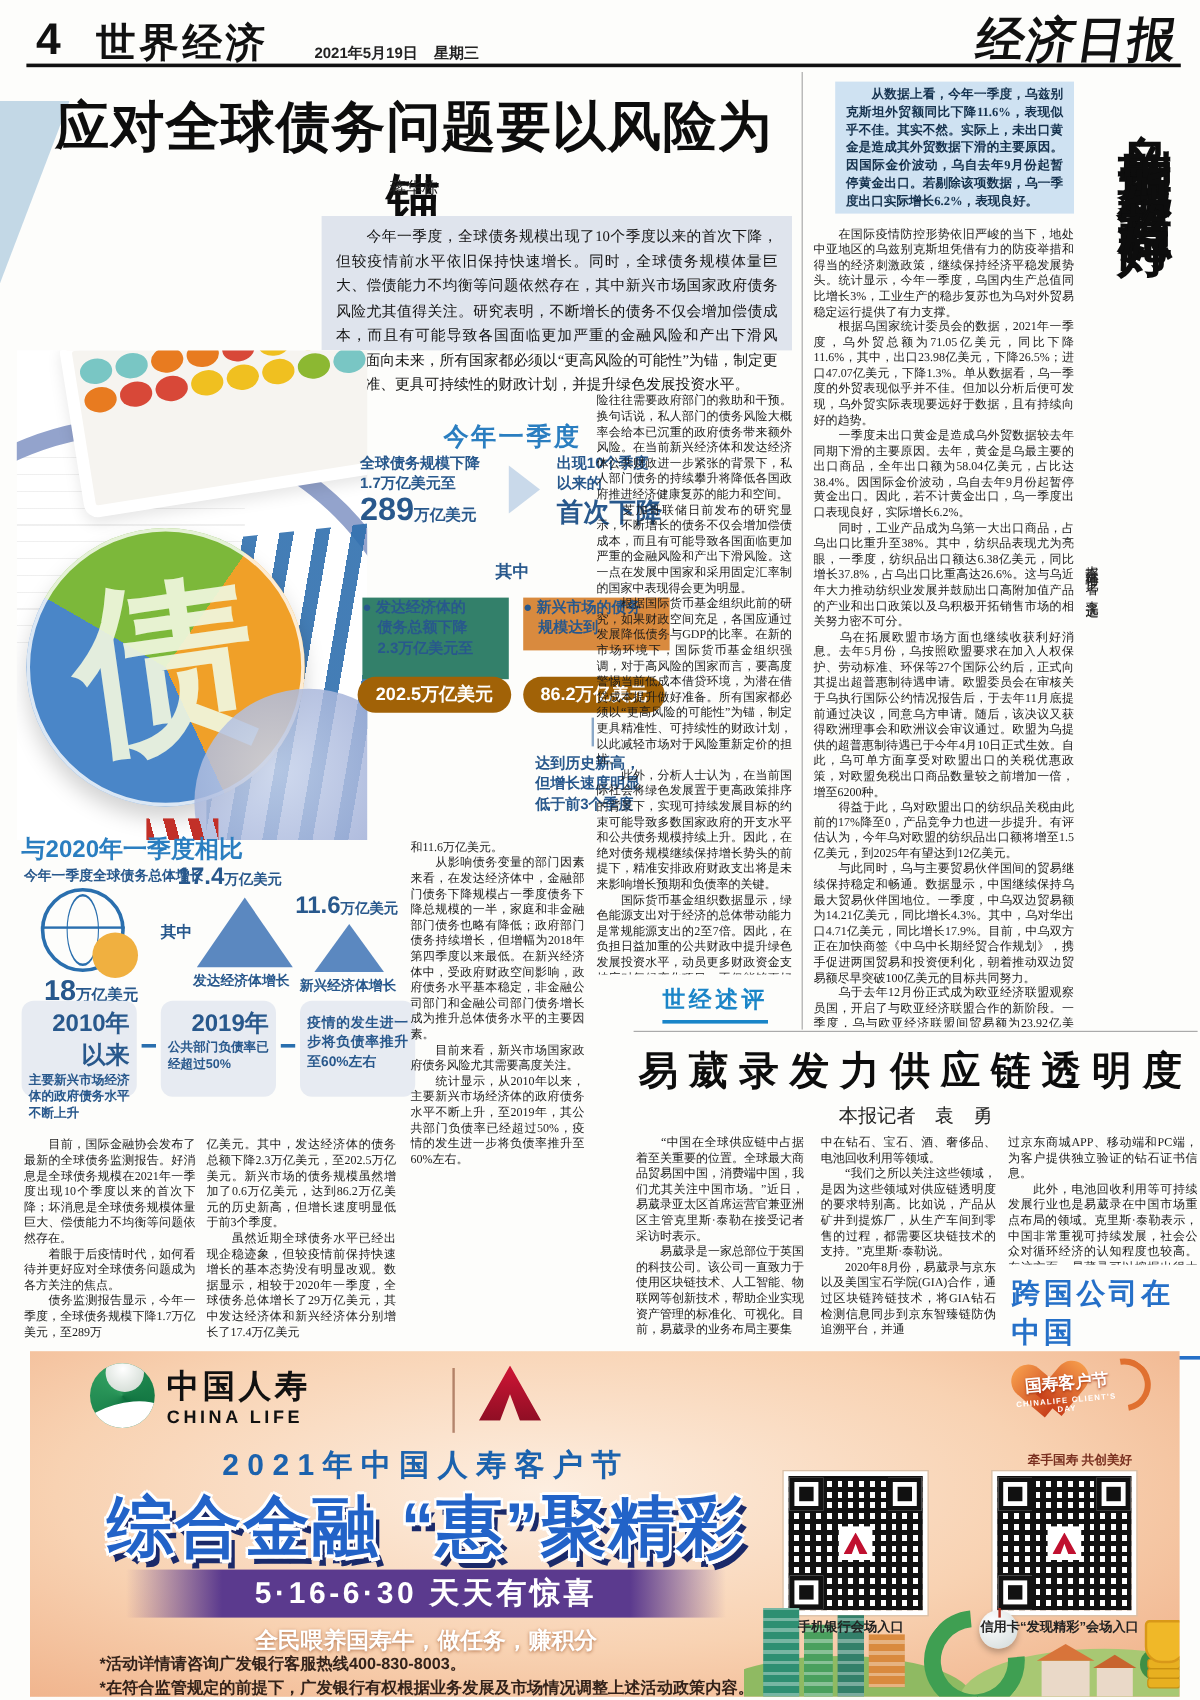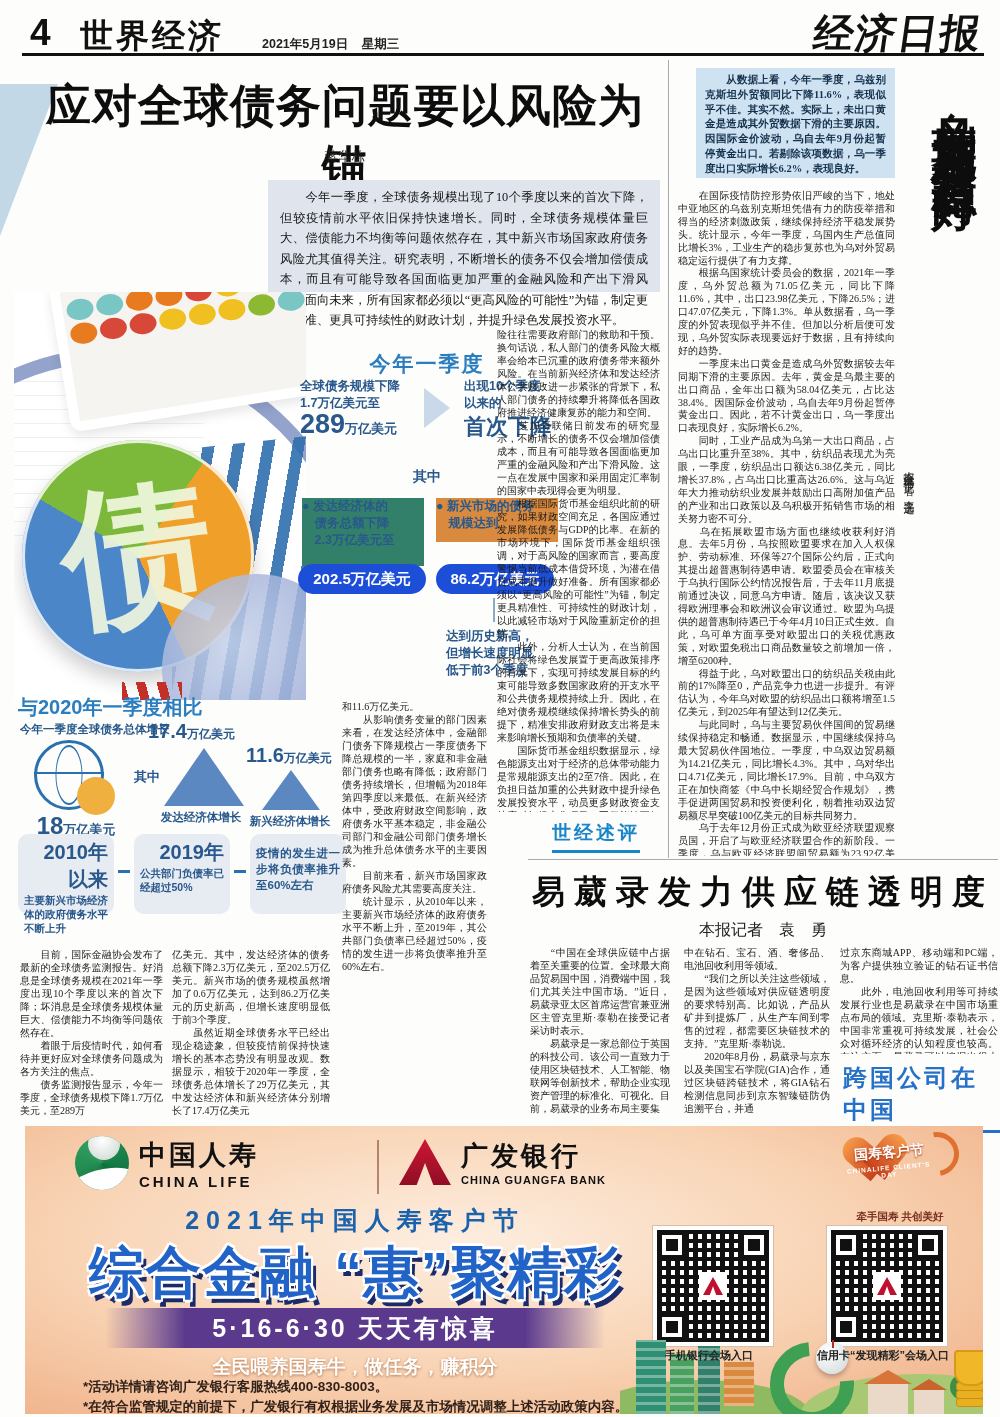--- a/index.html
+++ b/index.html
@@ -67,21 +67,21 @@
   .bigunit{font-size:13px;font-weight:900;color:#28588c;}
   .ig1 .arrow{position:absolute;left:128px;top:58px;width:0;height:0;
               border-left:26px solid #c9d9ea;border-top:20px solid transparent;
               border-bottom:20px solid transparent;}
   .ig1 .i2{position:absolute;left:168px;top:48px;width:94px;}
   .ig1 .i2big{font-size:22px;font-weight:900;color:#28588c;margin-top:6px;}
   .ig1 .among{position:absolute;left:0;top:138px;width:100%;text-align:center;font-size:14px;
               font-weight:900;color:#28588c;}
   .ig1 .b3{position:absolute;left:6px;top:168px;width:122px;}
   .ig1 .b4{position:absolute;left:140px;top:168px;width:122px;}
-  .pill{position:absolute;background:#1d4ed8;border-radius:15px;color:#fff;text-align:center;
+  .pill{position:absolute;background:#a16207;border-radius:15px;color:#fff;text-align:center;
         font-size:15px;font-weight:900;height:30px;line-height:30px;}
   .pill.p1{left:2px;top:234px;width:128px;}
   .pill.p2{left:140px;top:234px;width:118px;}
   .ig1 .conn{position:absolute;left:197px;top:268px;width:2px;height:24px;background:#8aa8c8;}
   .ig1 .note{position:absolute;left:150px;top:298px;width:112px;}
   
   .ig2{left:18px;top:694px;width:316px;height:222px;}
   .ig2 .title{position:absolute;left:0;top:0;font-size:20px;font-weight:900;color:#2a7ec0;}
   .ig2 .subtitle{position:absolute;left:2px;top:28px;font-size:11.5px;font-weight:bold;color:#28588c;}
   .globe{position:absolute;left:16px;top:46px;width:64px;height:64px;border:3px solid #2a6fae;
@@ -397,24 +397,20 @@
         <div class="swoosh"></div>
       </div>
       <div>
         <div class="cl-cn">中国人寿</div>
         <div class="cl-en">CHINA LIFE</div>
       </div>
     </div>
     <div class="ad-div"></div>
     <div class="gf-logo">
       <div class="gf-icon"></div>
-      <div>
-        <div class="gf-cn">广发银行</div>
-        <div class="gf-en">CHINA GUANGFA BANK</div>
-      </div>
     </div>
     <div class="badge">
       <div class="heart"></div>
       <div class="swirl"></div>
       <div class="t1">国寿客户节</div>
       <div class="t2">CHINALIFE CLIENT'S DAY</div>
     </div>
     <div class="badge-sub">牵手国寿 共创美好</div>
     <div class="ad-event">2021年中国人寿客户节</div>
     <div class="ad-slogan">综合金融 “惠”聚精彩</div>

